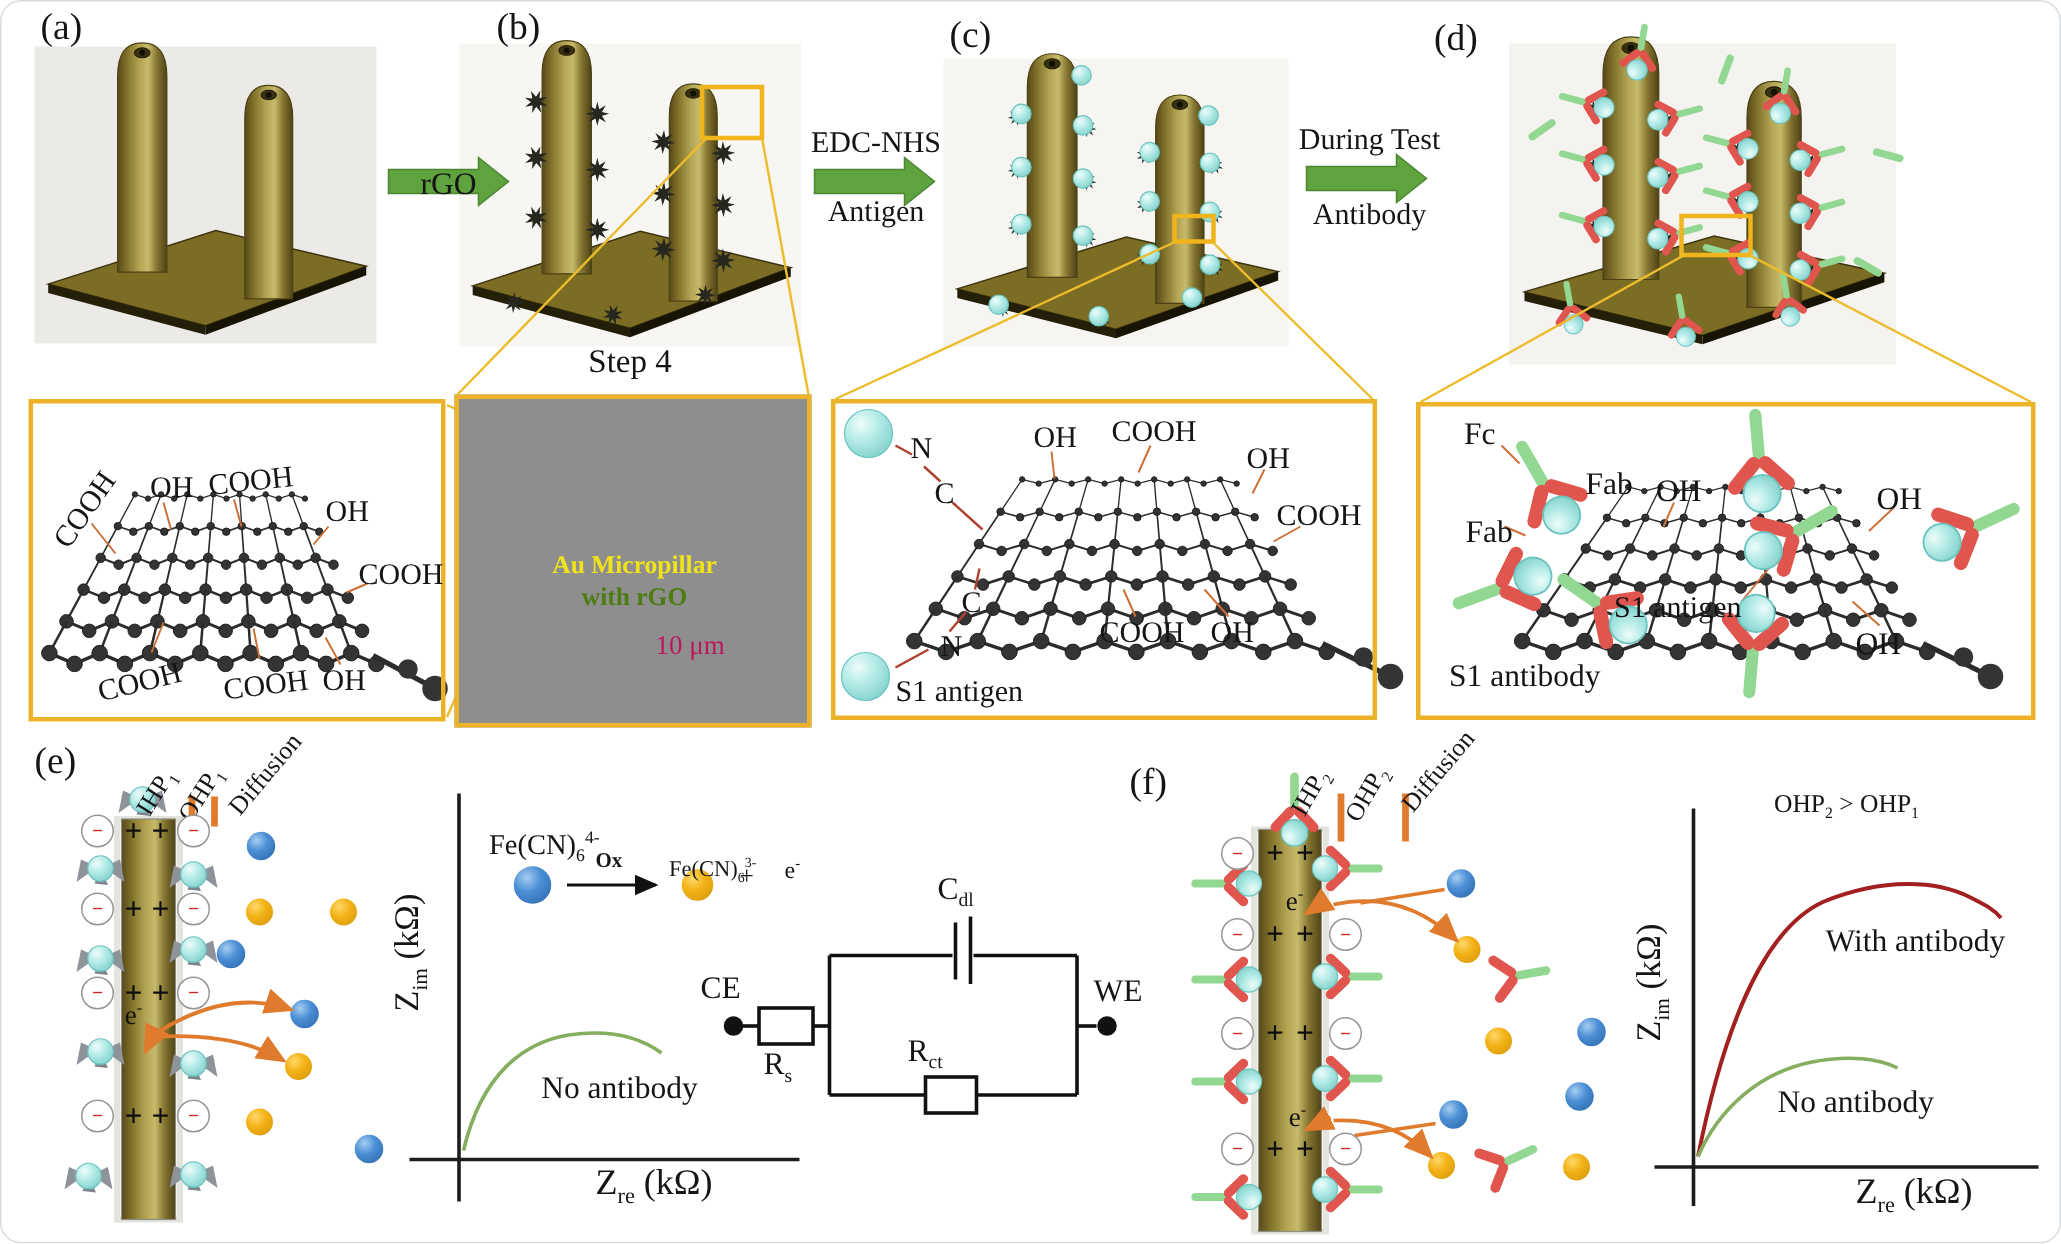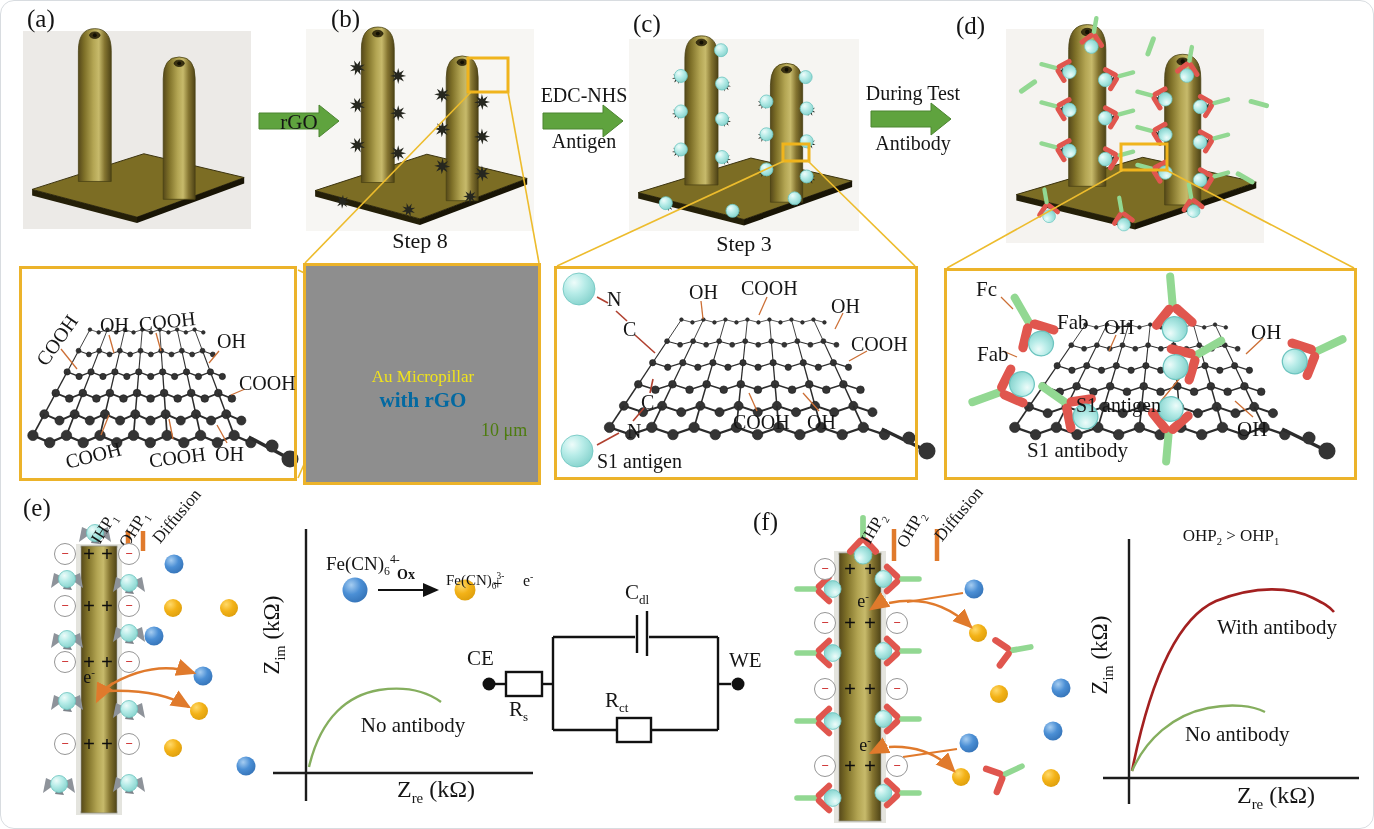--- a/index.html
+++ b/index.html
@@ -933,64 +933,63 @@
 
   <div class="inset" style="left:18px;top:265px;width:278px;height:215px;"></div>
   <div class="inset sem" style="left:302px;top:262px;width:238px;height:222px;"></div>
   <div class="inset" style="left:553px;top:265px;width:364px;height:214px;"></div>
   <div class="inset" style="left:943px;top:267px;width:413px;height:212px;"></div>
 
   <div class="lbl" style="left:26px;top:5px;font-size:25px;">(a)</div>
   <div class="lbl ctr" style="left:256px;top:86px;width:84px;font-size:21px;margin-top:24px;">rGO</div>
 
   <div class="lbl" style="left:330px;top:5px;font-size:25px;">(b)</div>
-  <div class="lbl ctr" style="left:305px;top:228px;width:228px;font-size:22px;">Step 8</div>
+  <div class="lbl ctr" style="left:305px;top:228px;width:228px;font-size:22px;">Step 4</div>
   <div class="lbl ctr" style="left:528px;top:84px;width:110px;font-size:20px;">EDC-NHS</div>
   <div class="lbl ctr" style="left:528px;top:130px;width:110px;font-size:20px;">Antigen</div>
 
   <div class="lbl" style="left:632px;top:10px;font-size:25px;">(c)</div>
-  <div class="lbl ctr" style="left:628px;top:231px;width:230px;font-size:22px;">Step 3</div>
   <div class="lbl ctr" style="left:852px;top:82px;width:120px;font-size:20px;">During Test</div>
   <div class="lbl ctr" style="left:852px;top:132px;width:120px;font-size:20px;">Antibody</div>
 
   <div class="lbl" style="left:955px;top:12px;font-size:25px;">(d)</div>
 
   <div class="lbl" style="left:40px;top:352px;font-size:20px;transform:rotate(-55deg);transform-origin:0 50%;">COOH</div>
   <div class="lbl" style="left:99px;top:314px;font-size:20px;">OH</div>
   <div class="lbl" style="left:138px;top:310px;font-size:20px;transform:rotate(-6deg);">COOH</div>
   <div class="lbl" style="left:216px;top:330px;font-size:20px;">OH</div>
   <div class="lbl" style="left:238px;top:372px;font-size:20px;">COOH</div>
   <div class="lbl" style="left:64px;top:444px;font-size:20px;transform:rotate(-14deg);">COOH</div>
   <div class="lbl" style="left:148px;top:446px;font-size:20px;transform:rotate(-7deg);">COOH</div>
   <div class="lbl" style="left:214px;top:443px;font-size:20px;">OH</div>
 
-  <div class="lbl ctr" style="left:342px;top:367px;width:160px;font-size:17px;font-weight:400;color:#f0e31c;">Au Micropillar</div>
-  <div class="lbl ctr" style="left:342px;top:388px;width:160px;font-size:21px;font-weight:700;color:#0369a1;">with rGO</div>
-  <div class="lbl" style="left:480px;top:420px;font-size:18px;color:#4d7c0f;">10 μm</div>
+  <div class="lbl ctr" style="left:342px;top:367px;width:160px;font-size:17px;font-weight:700;color:#f0e31c;">Au Micropillar</div>
+  <div class="lbl ctr" style="left:342px;top:388px;width:160px;font-size:17px;font-weight:700;color:#4d7c0f;">with rGO</div>
+  <div class="lbl" style="left:436px;top:420px;font-size:18px;color:#be185d;">10 μm</div>
 
   <div class="lbl" style="left:606px;top:288px;font-size:20px;">N</div>
   <div class="lbl" style="left:622px;top:318px;font-size:20px;">C</div>
   <div class="lbl" style="left:640px;top:391px;font-size:20px;">C</div>
   <div class="lbl" style="left:626px;top:420px;font-size:20px;">N</div>
   <div class="lbl" style="left:596px;top:450px;font-size:20px;">S1 antigen</div>
   <div class="lbl" style="left:688px;top:281px;font-size:20px;">OH</div>
   <div class="lbl" style="left:740px;top:277px;font-size:20px;">COOH</div>
   <div class="lbl" style="left:830px;top:295px;font-size:20px;">OH</div>
   <div class="lbl" style="left:850px;top:333px;font-size:20px;">COOH</div>
   <div class="lbl" style="left:732px;top:411px;font-size:20px;">COOH</div>
   <div class="lbl" style="left:806px;top:411px;font-size:20px;">OH</div>
 
   <div class="lbl" style="left:975px;top:277px;font-size:21px;">Fc</div>
   <div class="lbl" style="left:1056px;top:310px;font-size:21px;">Fab</div>
   <div class="lbl" style="left:976px;top:342px;font-size:21px;">Fab</div>
   <div class="lbl" style="left:1103px;top:315px;font-size:21px;">OH</div>
   <div class="lbl" style="left:1250px;top:320px;font-size:21px;">OH</div>
   <div class="lbl" style="left:1236px;top:417px;font-size:21px;">OH</div>
   <div class="lbl" style="left:1075px;top:394px;font-size:20px;">S1 antigen</div>
-  <div class="lbl" style="left:1026px;top:438px;font-size:21px;">S1 antibody</div>
+  <div class="lbl" style="left:965px;top:438px;font-size:21px;">S1 antibody</div>
 
   <div class="lbl" style="left:22px;top:494px;font-size:25px;">(e)</div>
   <div class="lbl rlab" style="left:102px;top:528px;font-size:17px;transform:rotate(-58deg);"><span>IHP</span><sub>1</sub></div>
   <div class="lbl rlab" style="left:130px;top:532px;font-size:17px;transform:rotate(-58deg);"><span>OHP</span><sub>1</sub></div>
   <div class="lbl rlab" style="left:162px;top:528px;font-size:17px;transform:rotate(-50deg);">Diffusion</div>
 
   <div class="lbl ctr" style="left:186px;top:622px;width:170px;font-size:23px;transform:rotate(-90deg);"><span>Z</span><sub>im</sub><span> (kΩ)</span></div>
   <div class="lbl ctr" style="left:360px;top:776px;width:150px;font-size:24px;"><span>Z</span><sub>re</sub><span> (kΩ)</span></div>
   <div class="lbl ctr" style="left:342px;top:713px;width:140px;font-size:21px;">No antibody</div>
 

